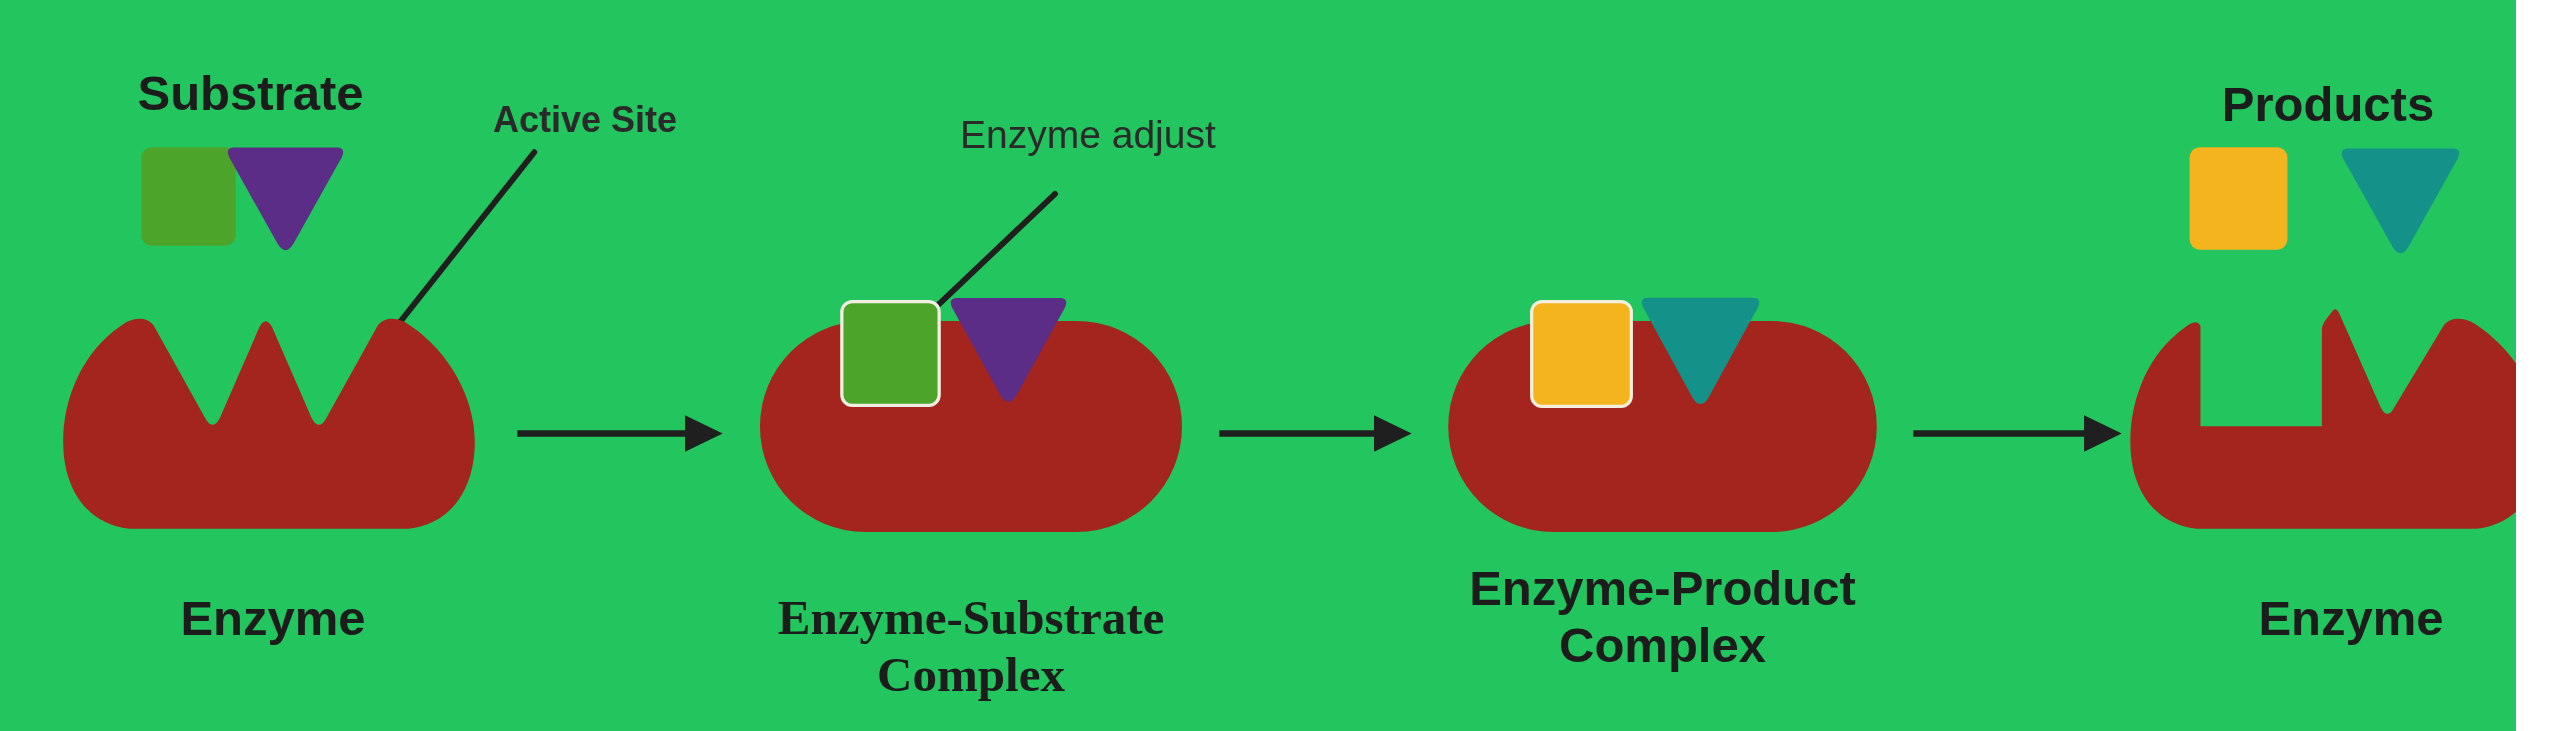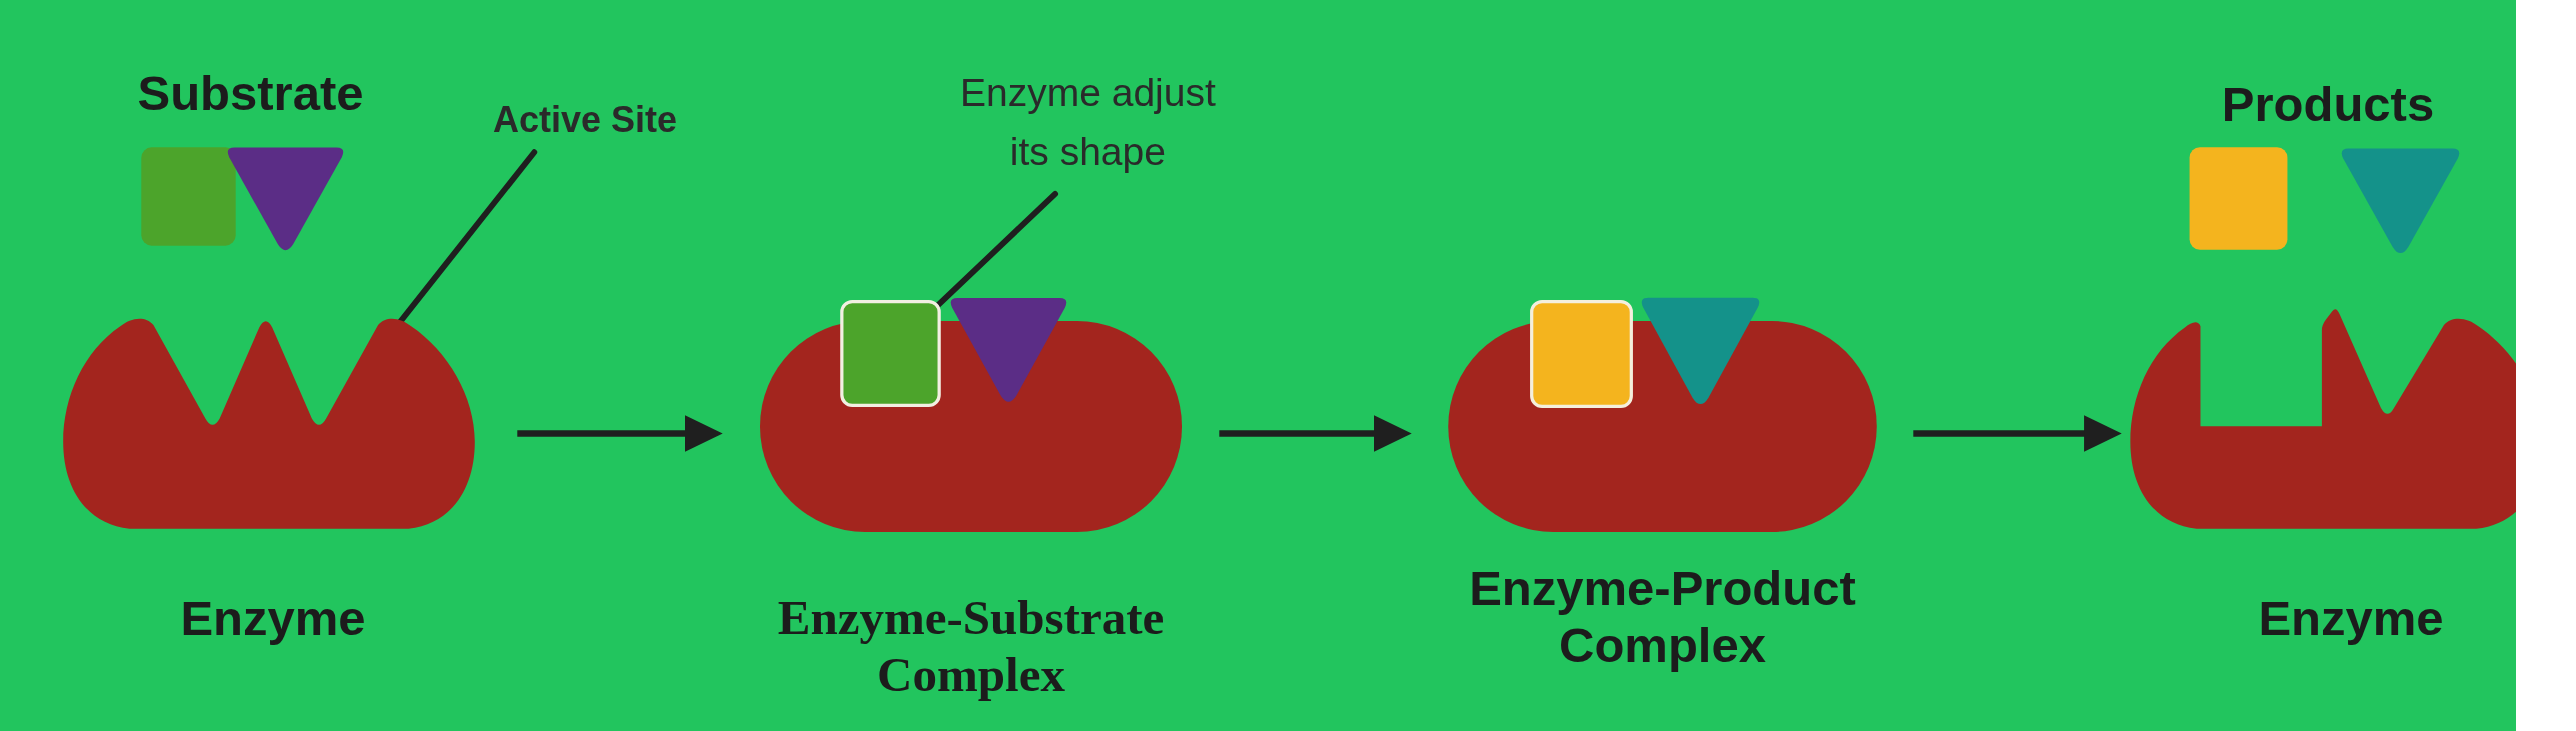--- a/index.html
+++ b/index.html
@@ -31,23 +31,24 @@
     font-weight: 400;
     color: #2a2a2a;
     text-align: center;
     white-space: nowrap;
   }
   .anno-label-2l {
     position: absolute;
     font-size: 39px;
     font-weight: 400;
     color: #2a2a2a;
-    text-align: center;
+    text-align: left;
     line-height: 1.5;
     white-space: nowrap;
+    margin-top: 42px;
   }
   svg { display: block; overflow: visible; }
 </style>
 </head>
 <body>
 
 <div class="canvas">
 
   <div class="big-label" style="left:127px; top:65px; width:247px;">Substrate</div>
 
@@ -73,21 +74,20 @@
 
   <div class="big-label" style="left:62px; top:590px; width:422px;">Enzyme</div>
 
   <svg class="abs" style="left:516px; top:414px;" width="208" height="39" viewBox="0 0 320 60">
     <line x1="2" y1="30" x2="262" y2="30" stroke="#1F1F1F" stroke-width="10"></line>
     <polygon points="260,2 318,30 260,58" fill="#1F1F1F"></polygon>
   </svg>
 
   <div class="anno-label-2l" style="left:960px; top:64px;">
     <div>Enzyme adjust</div>
-    <div>its shape</div>
   </div>
 
   <svg class="abs" style="left:873px; top:190px;" width="186" height="177" viewBox="0 0 286 272">
     <line x1="280" y1="6" x2="6" y2="266" stroke="#1F1F1F" stroke-width="9" stroke-linecap="round"></line>
   </svg>
 
   <svg class="abs" style="left:760px; top:321px;" width="422" height="211" viewBox="0 0 650 325">
     <rect x="0" y="0" width="650" height="325" rx="162" ry="162" fill="#A3251E"></rect>
   </svg>
 

